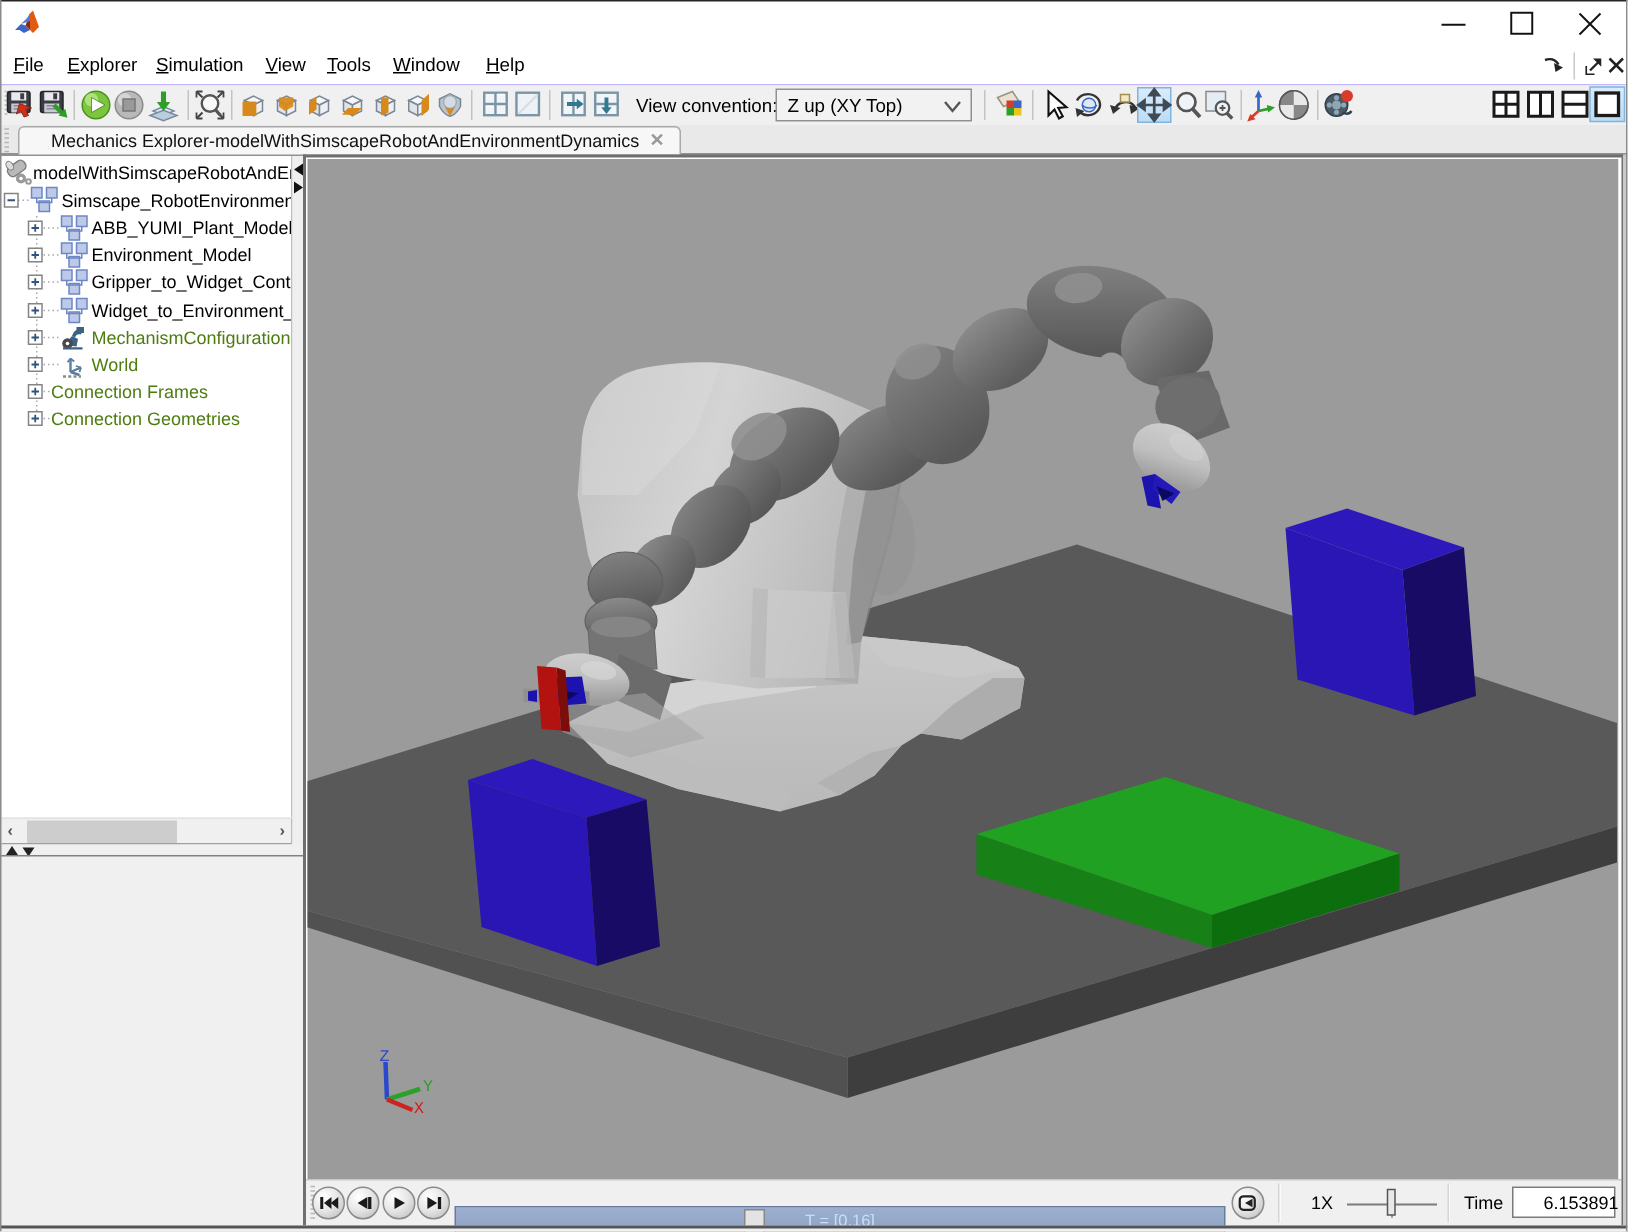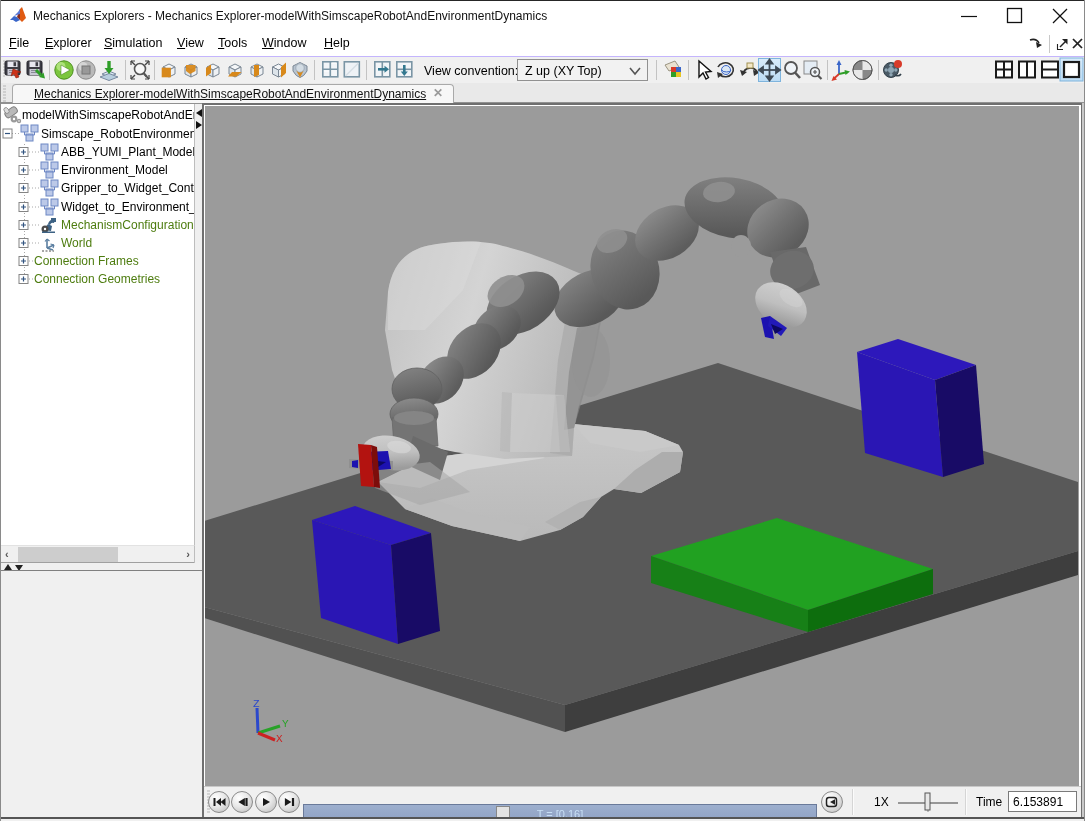--- a/index.html
+++ b/index.html
@@ -11,21 +11,21 @@
 #title-text{position:absolute;left:33px;top:8px;font-size:12px;color:#111;white-space:nowrap;}
 
 #menubar{position:absolute;left:0;top:31px;width:100%;height:25px;background:#ffffff;border-bottom:1px solid #c4b5fd;}
 .menu-item{position:absolute;top:5px;font-size:12.5px;color:#000;}
 .menu-item u{text-decoration:underline;}
 
 #toolbar{position:absolute;left:0;top:57px;width:100%;height:26px;background:#f0f0f0;}
 
 #tabrow{position:absolute;left:0;top:83px;width:100%;height:19px;background:#e9e9e9;border-bottom:2px solid #919191;}
 #tab{position:absolute;left:12px;top:1px;width:440px;height:18px;background:#f7f7f7;border:1px solid #a9a9a9;border-bottom:none;border-radius:4px 4px 0 0;}
-#tab span.t{position:absolute;left:21px;top:2px;font-size:12px;color:#111;white-space:nowrap;text-decoration:underline;}
+#tab span.t{position:absolute;left:21px;top:2px;font-size:12px;color:#111;white-space:nowrap;}
 #tab span.x{position:absolute;right:10px;top:1px;font-size:12px;color:#9a9a9a;font-weight:bold;}
 
 #leftpanel{position:absolute;left:0;top:104px;width:203px;height:717px;background:#f0f0f0;}
 #tree{position:absolute;left:1px;top:0;width:193px;height:441px;background:#ffffff;border-right:1px solid #bdbdbd;overflow:hidden;}
 .trow{position:absolute;left:0;font-size:12px;white-space:nowrap;color:#000;}
 .trow.gray{color:#4d7c0f;}
 #hscroll{position:absolute;left:1px;top:441px;width:193px;height:17px;background:#f0f0f0;border-right:1px solid #bdbdbd;border-top:1px solid #e2e2e2;}
 #hthumb{position:absolute;left:17px;top:1px;width:100px;height:15px;background:#cdcdcd;}
 .sarr{position:absolute;top:2px;font-size:11px;color:#555;font-weight:bold;}
 #treebottom{position:absolute;left:1px;top:458px;width:193px;height:1px;background:#a0a0a0;}
@@ -34,39 +34,38 @@
 #gutter{position:absolute;left:195px;top:0px;width:8px;height:459px;background:#efefef;}
 
 #vpwrap{position:absolute;left:204px;top:105px;width:877px;height:712px;background:#ffffff;}
 #canvas{position:absolute;left:1px;top:1px;width:874px;height:680px;}
 
 #playbar{position:absolute;left:0px;top:681px;width:877px;height:31px;background:#f0f0f0;border-top:1px solid #c8c8c8;box-sizing:border-box;}
 .pbtn{position:absolute;top:4px;width:22px;height:22px;border-radius:50%;background:radial-gradient(circle at 35% 30%, #ffffff 0%, #e8e8e8 45%, #b8b8b8 100%);border:1px solid #8a8a8a;box-sizing:border-box;}
 #slider{position:absolute;left:99px;top:17px;width:514px;height:31px;background:linear-gradient(#9dafce,#8598bd);border:1px solid #6a7a9a;box-sizing:border-box;}
 #sthumb{position:absolute;left:192px;top:1px;width:12px;height:15px;background:#e3e3e3;border:1px solid #888;}
 #stext{position:absolute;left:0;top:3px;width:100%;text-align:center;font-size:11px;color:#c8dff5;}
-#timebox{position:absolute;left:804px;top:4px;width:69px;height:21px;background:#fff;border:1px solid #7a7a7a;box-sizing:border-box;font-size:12px;color:#000;padding:3px 0 0 4px;}
+#timebox{position:absolute;left:804px;top:4px;width:69px;height:21px;background:#fff;border:1px solid #7a7a7a;box-sizing:border-box;font-size:12px;color:#000;padding:3px 0 0 20px;}
 #botborder{position:absolute;left:0;top:817px;width:1085px;height:4px;background:#f0f0f0;border-top:2px solid #555;}
 svg{display:block;}
 </style>
 </head>
 <body>
 <div id="win">
 <div style="position:absolute;left:0;top:0;width:1085px;height:1px;background:#262626;z-index:50"></div>
 <div style="position:absolute;left:0;top:0;width:1px;height:821px;background:#8a8a8a;z-index:50"></div>
 <div style="position:absolute;left:1084px;top:0;width:1px;height:821px;background:#8a8a8a;z-index:50"></div>
 
 <div id="titlebar">
   <svg class="abs" style="left:9px;top:5px" width="20" height="20" viewBox="0 0 20 20">
     <polygon points="1,14 5,10 8,11 11,14 7,16 4,14" fill="#3a66c9"></polygon>
     <polygon points="8,11 11,3 13,6 11,14" fill="#8a2a1a"></polygon>
     <polygon points="11,3 13,1 17,12 13,16 11,14" fill="#e05a12"></polygon>
     <polygon points="5,10 9,6 11,3 11,8" fill="#5a78d6"></polygon>
   </svg>
-  <div id="title-text">Mechanics Explorers - Mechanics Explorer-modelWithSimscapeRobotAndEnvironmentDynamics</div>
   <svg class="abs" style="left:958px;top:0" width="120" height="30" viewBox="0 0 120 30">
     <line x1="3" y1="15.5" x2="19" y2="15.5" stroke="#111" stroke-width="1.2"></line>
     <rect x="49.5" y="7.5" width="14" height="14" fill="none" stroke="#111" stroke-width="1.3"></rect>
     <line x1="95" y1="8" x2="109" y2="22" stroke="#111" stroke-width="1.3"></line>
     <line x1="109" y1="8" x2="95" y2="22" stroke="#111" stroke-width="1.3"></line>
   </svg>
 </div>
 
 <div id="menubar">
   <span class="menu-item" style="left:9px"><u>F</u>ile</span>

